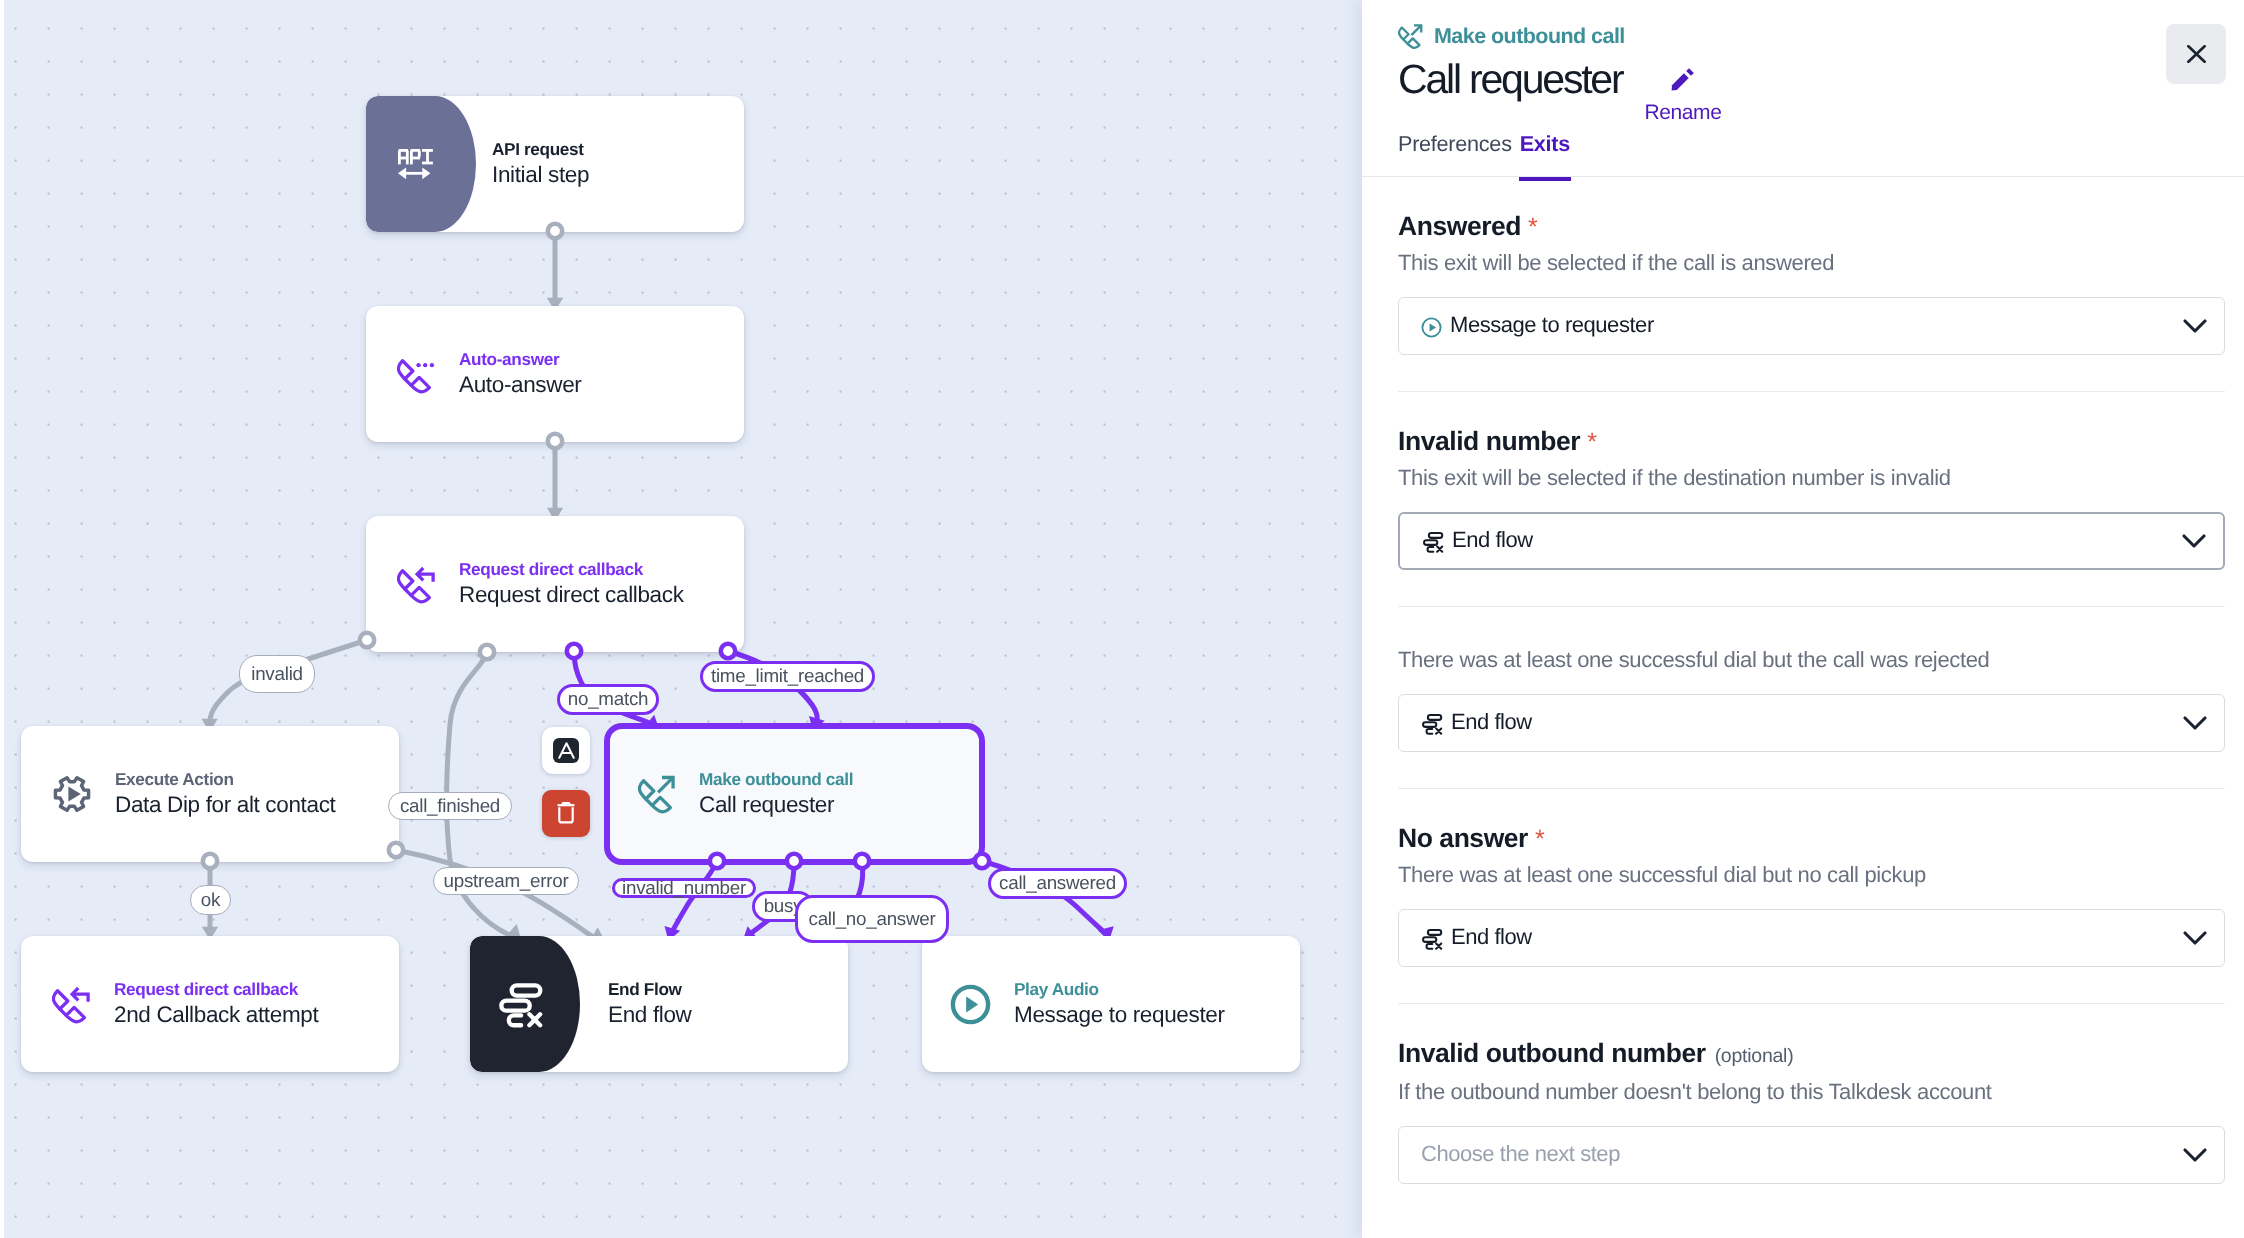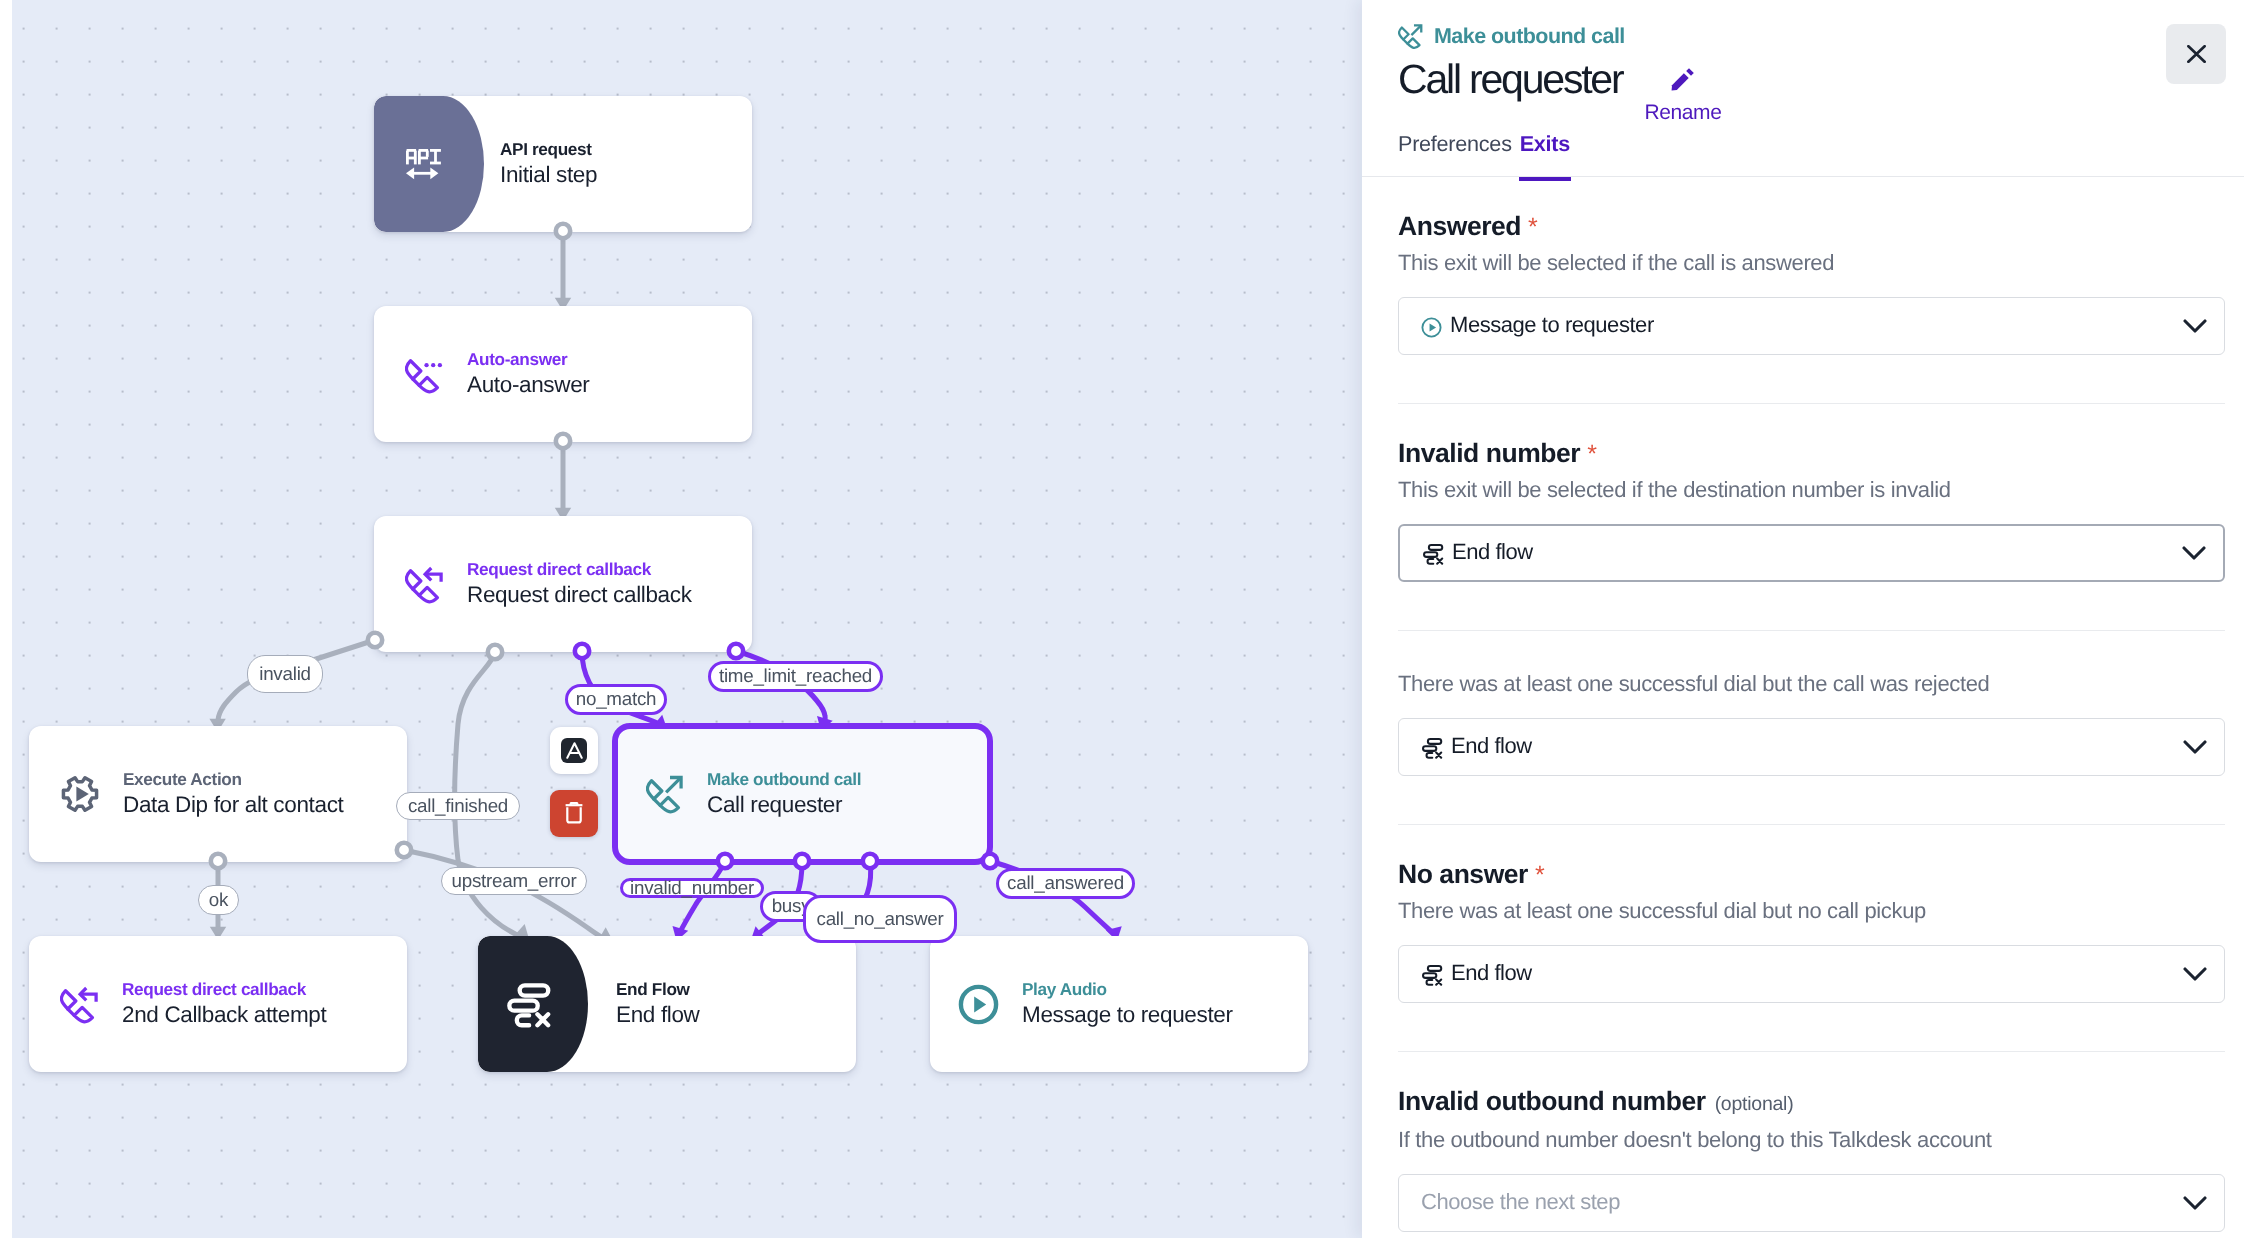--- a/index.html
+++ b/index.html
@@ -7,21 +7,21 @@
   html, body { margin:0; padding:0; }
   body {
     width:2244px; height:1238px; overflow:hidden;
     font-family:"Liberation Sans", sans-serif;
     background:#fff; -webkit-font-smoothing:antialiased;
   }
   .app { position:relative; width:2244px; height:1238px; }
 
   
   .canvas {
-    position:absolute; left:12px; top:0; width:1362px; height:1238px;
+    position:absolute; left:4px; top:0; width:1362px; height:1238px;
     background-color:#e5ebf7;
     background-image:radial-gradient(circle at 1px 1px, #b7bdcb 1.05px, rgba(0,0,0,0) 1.4px);
     background-size:33px 33px;
     background-position:10.6px 27.6px;
     overflow:hidden;
   }
   .edges { position:absolute; left:0; top:0; width:1362px; height:1238px; pointer-events:none; }
 
   .node {
     position:absolute; background:#fff; border-radius:12px;
@@ -96,21 +96,21 @@
   .closebtn { position:absolute; left:804px; top:24px; width:60px; height:60px; border-radius:8px; background:#e9ebee;
       display:flex; align-items:center; justify-content:center; }
   .tabs { position:absolute; left:36px; top:131px; display:flex; gap:8px; }
   .tab { font-size:21.6px; color:#3f4759; padding-bottom:24px; letter-spacing:-0.25px; position:relative; font-weight:400; line-height:26px;}
   .tab.active { color:#4d17c0; font-weight:700; }
   .tab.active:after { content:""; position:absolute; left:-1px; right:-1px; bottom:0; height:5px; background:#4d17c0;}
   .tabline { position:absolute; left:0; top:176px; width:882px; height:1px; background:#e6e8ec; }
 
   .pbody { position:absolute; left:0; top:177px; width:882px; padding:0 19px 0 36px; }
   .section { padding:33px 0 36px 0; }
-  .section + .section { border-top:1px solid #e9ebee;margin-top:12px; }
+  .section + .section { border-top:1px solid #e9ebee; }
   .section:last-child { padding-bottom:8px; }
   .sec-title { font-size:26.5px; font-weight:700; color:#151c28; letter-spacing:-0.45px; line-height:32px; }
   .sec-title .req { color:#e0523c; font-weight:400; font-size:25px; margin-left:7px;}
   .sec-title .opt { color:#555e6d; font-weight:400; font-size:19.5px; margin-left:9px; letter-spacing:-0.25px;}
   .sec-desc { font-size:22px; color:#69707f; margin-top:7px; letter-spacing:-0.35px; line-height:26px; }
   .select {
     margin-top:21px; height:58px; border:1.8px solid #d9dce1; border-radius:6px;
     display:flex; align-items:center; padding:0 17px 0 22px; background:#fff;
   }
   .select.focused { border:2.5px solid #a4aab5; }

